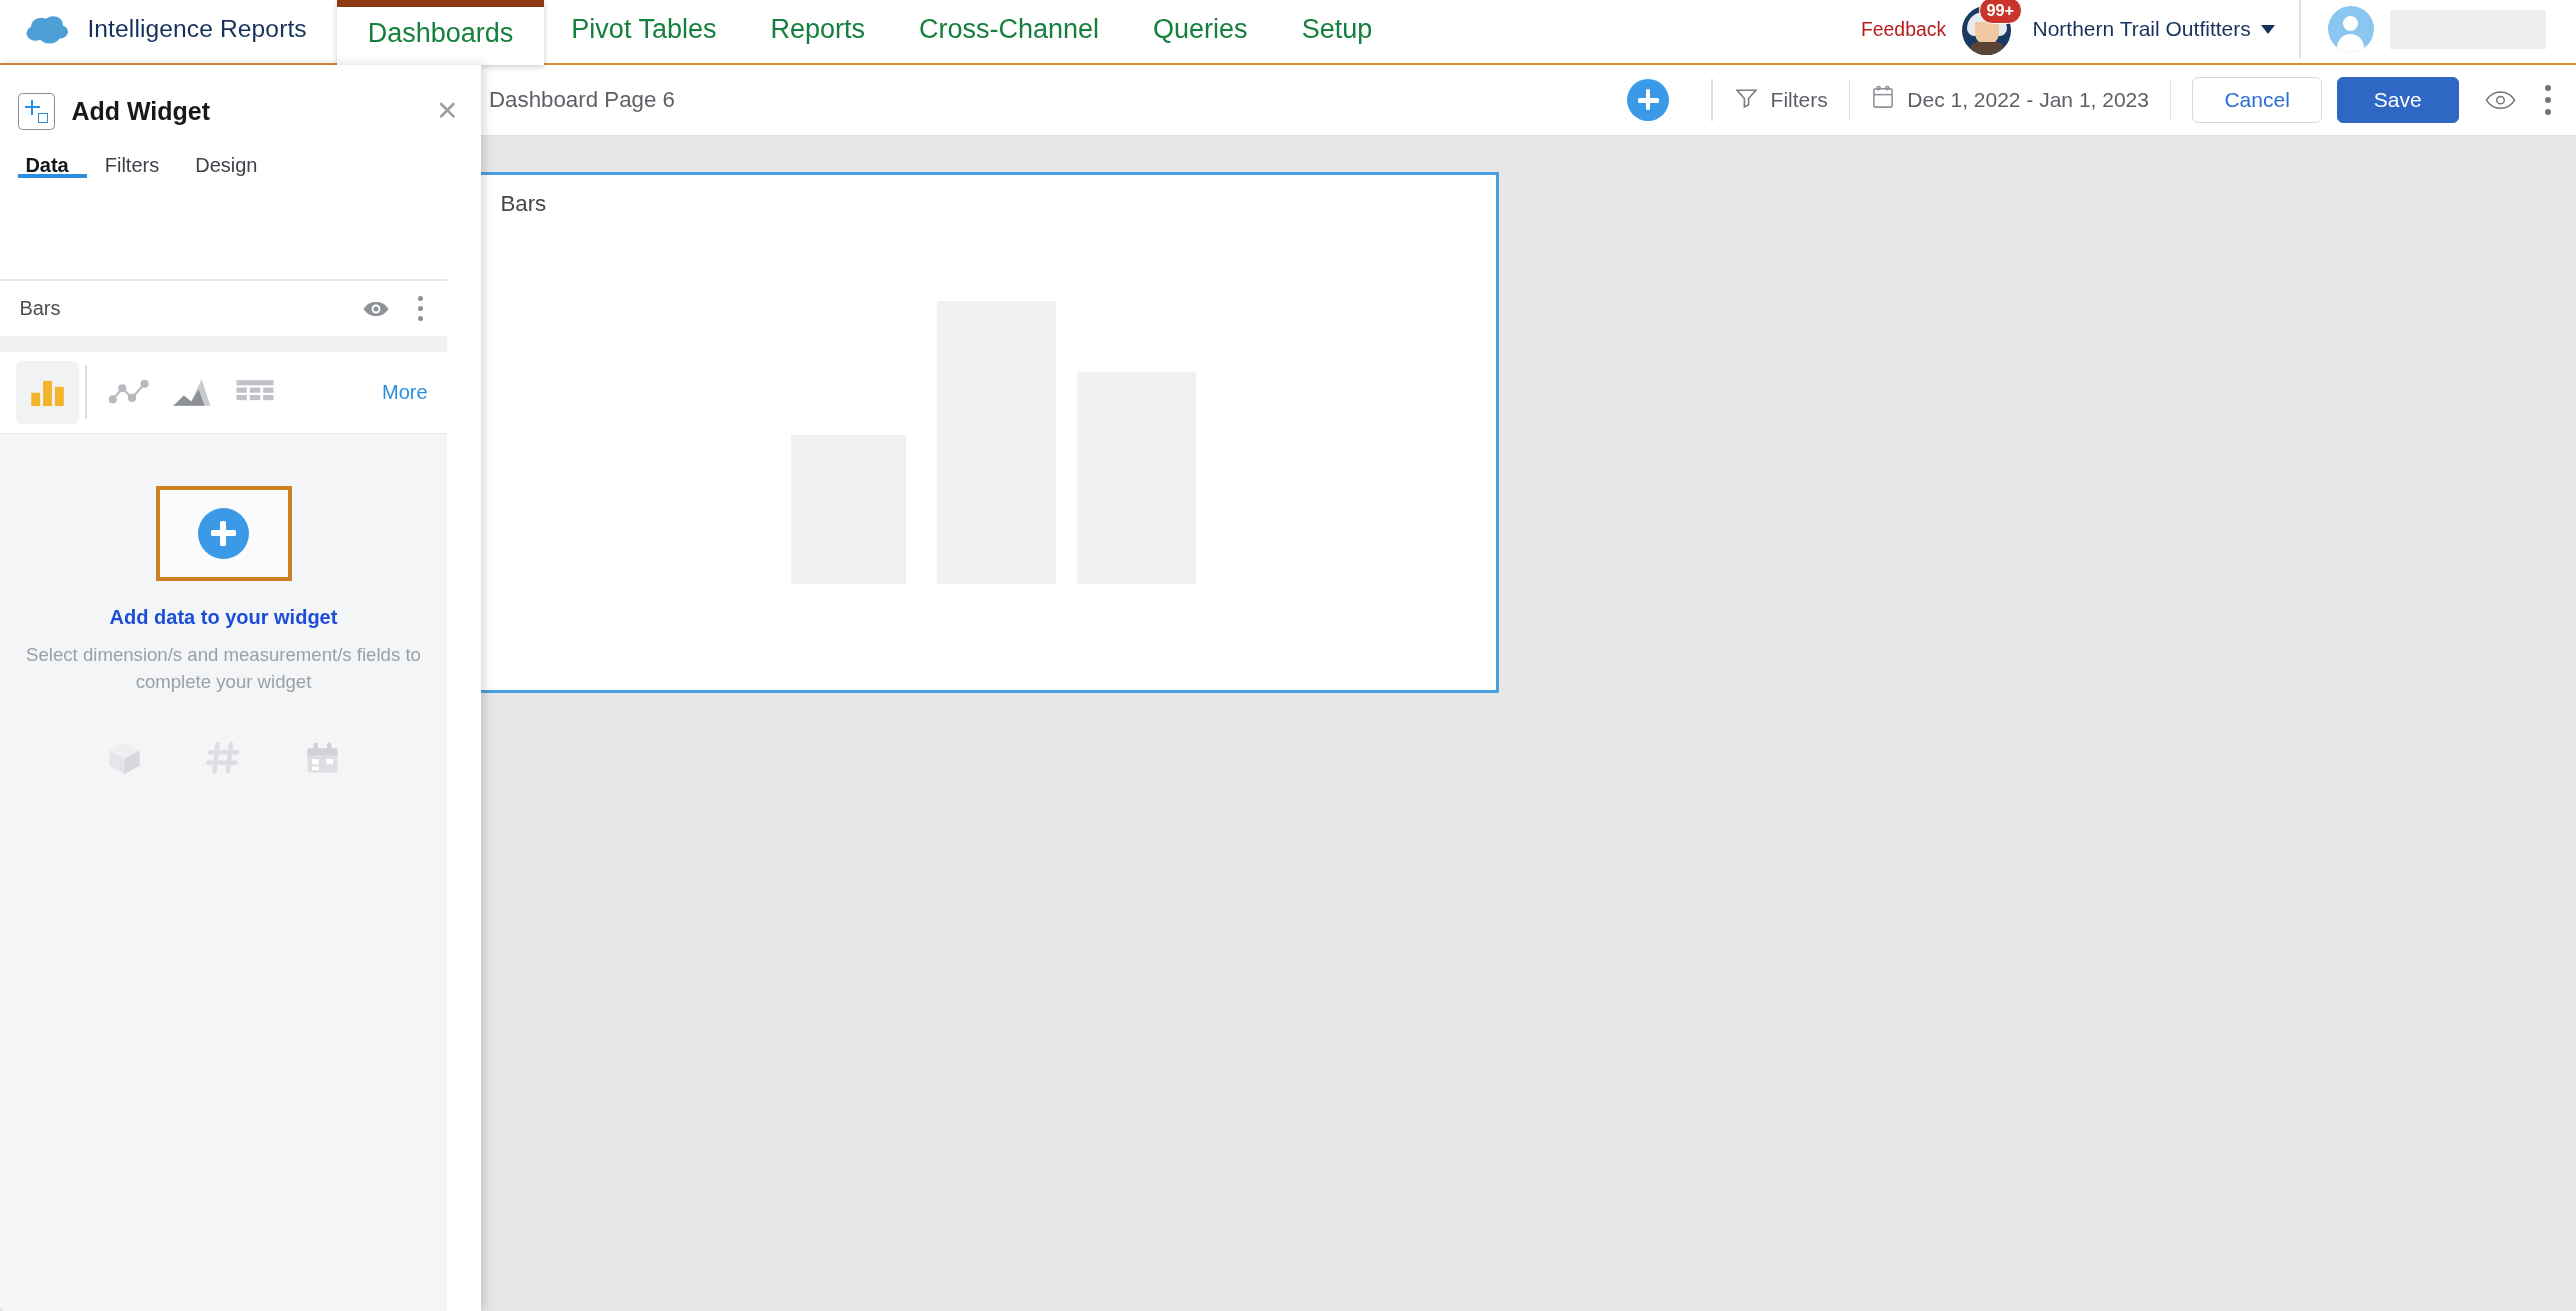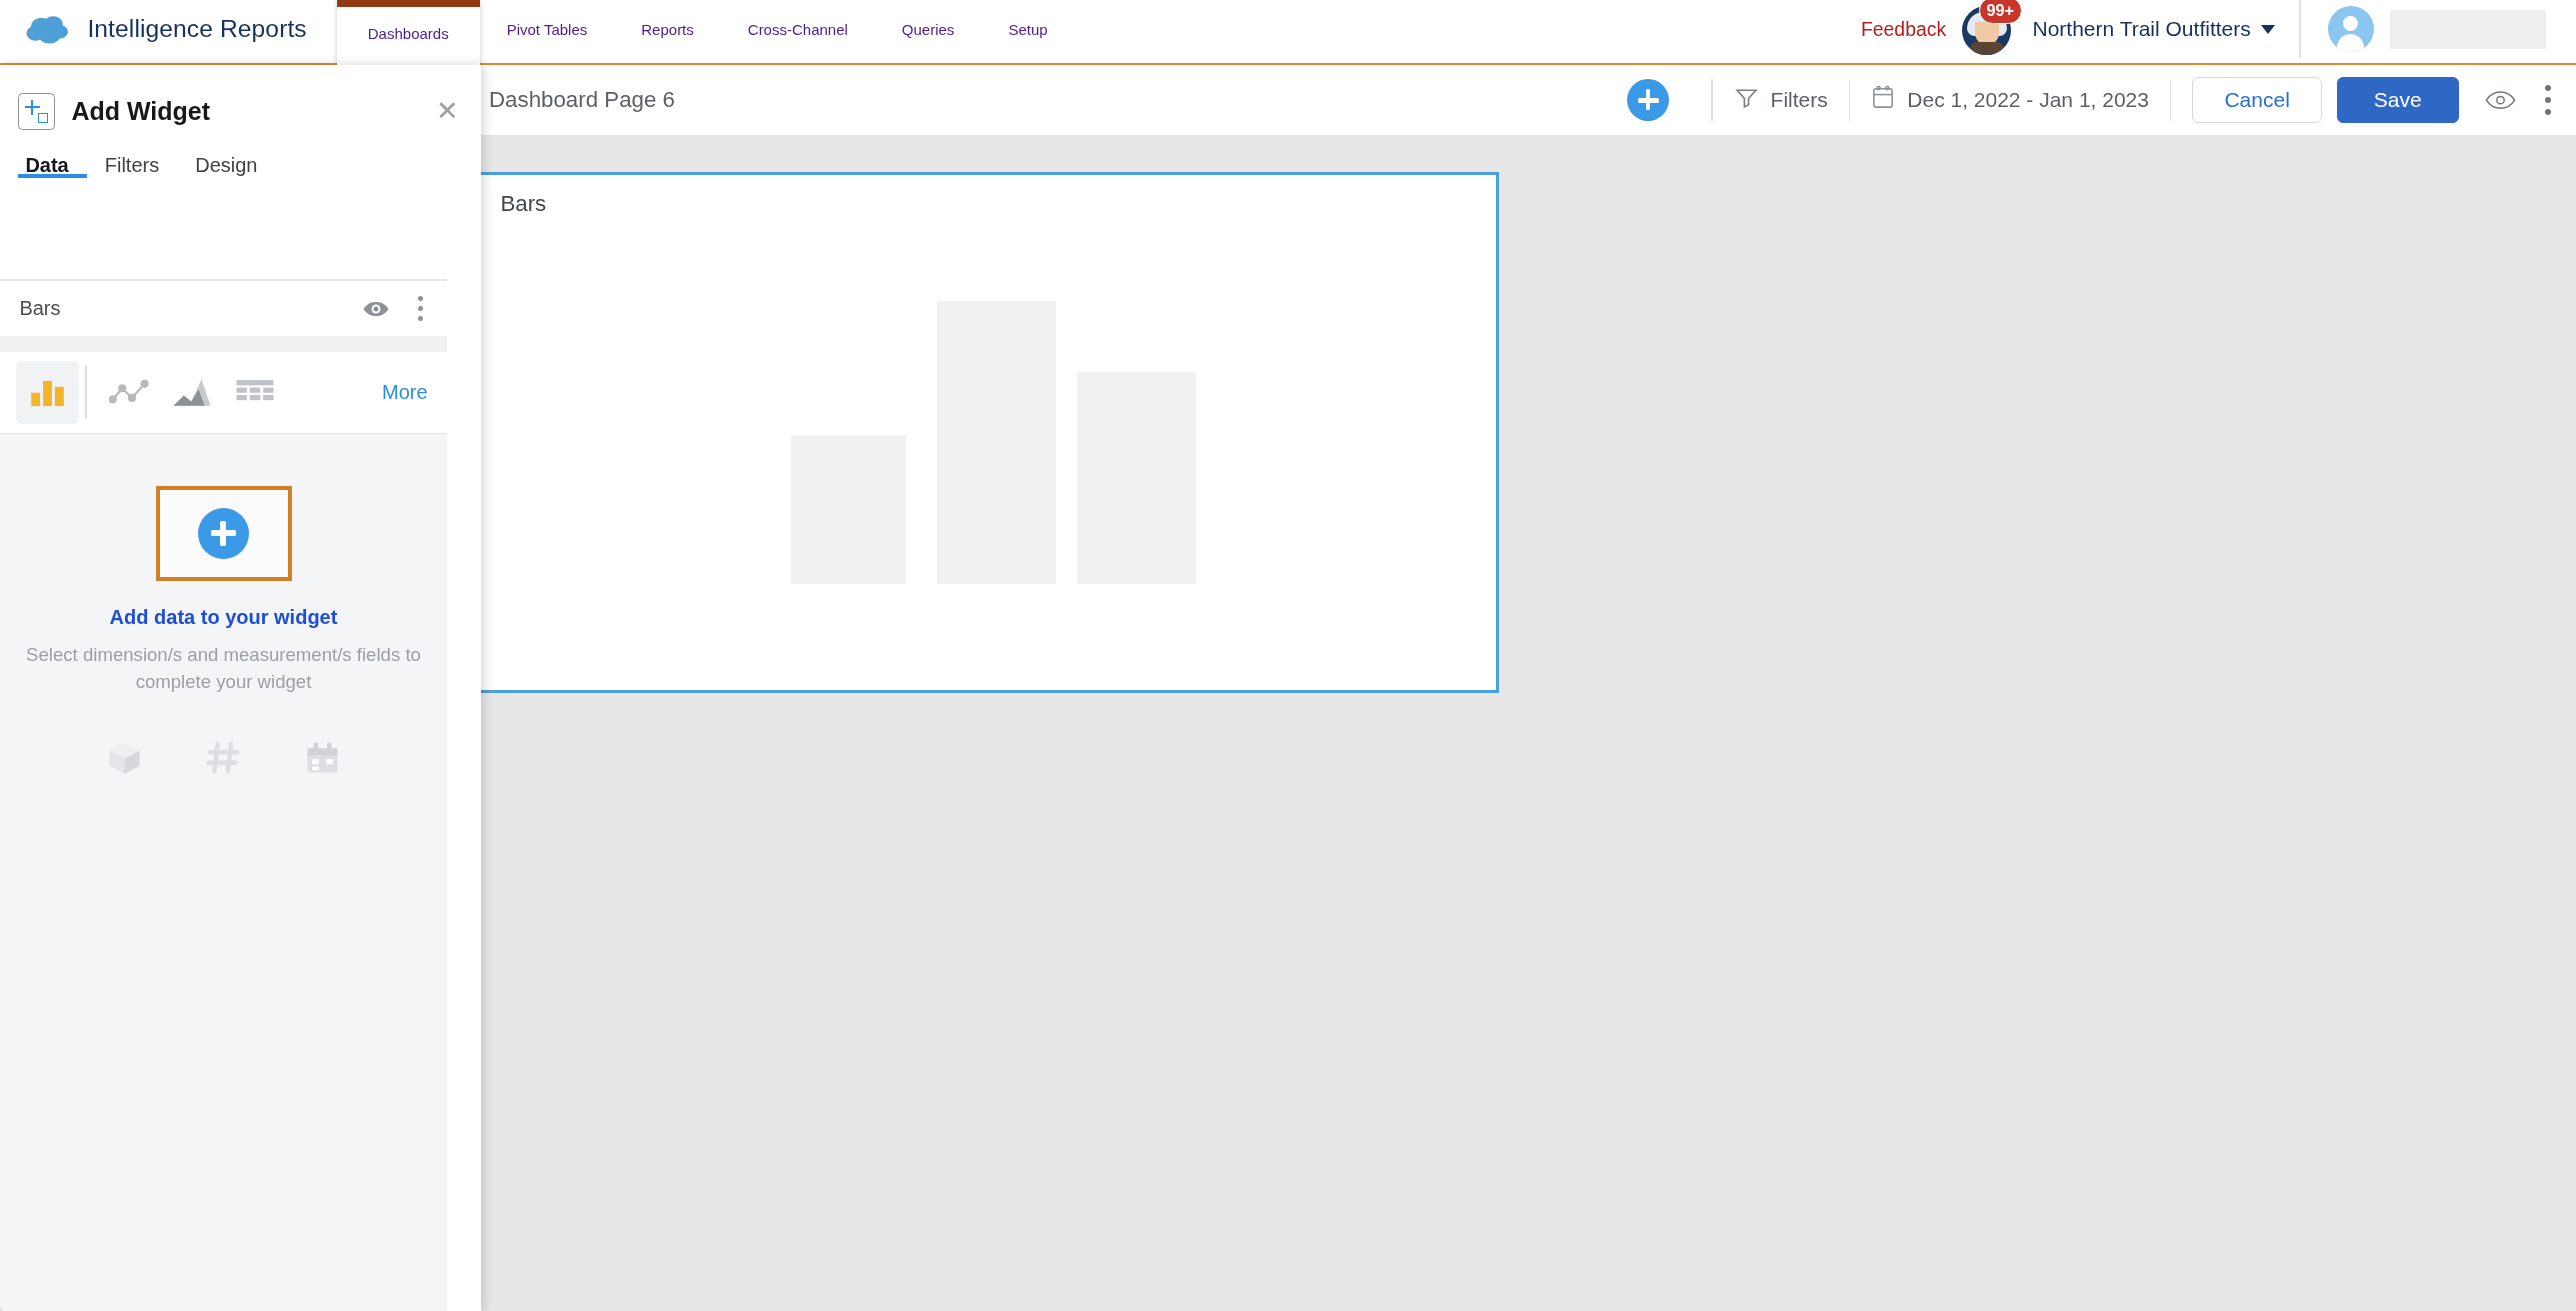--- a/index.html
+++ b/index.html
@@ -24,21 +24,21 @@
     display: flex; align-items: center; gap: 16.4px;
     padding-left: 25px; padding-right: 30px; height: 58px; justify-content: space-between;
   }
   .cloud-logo { width: 46px; height: 33px; position: relative; }
   .nav-title {
     font-size: 24.6px; color: #16315c; letter-spacing: 0.1px; white-space: nowrap;
   }
   .navtabs { display: flex; align-items: stretch; height: 65px; }
   .navtab {
     position: relative; display: flex; align-items: center; justify-content: center;
-    padding: 0 27px; font-size: 15px; color: #4c1d95; white-space: nowrap;
+    padding: 0 27px; font-size: 27px; color: #15803d; white-space: nowrap;
     height: 58px; cursor: pointer;
   }
   .navtab.active {
     background: #ffffff; height: 65px; box-shadow: 0 1.5px 5.2px rgba(0,0,0,0.20);
     z-index: 4; padding: 0 31px;
   }
   .navtab.active::before {
     content: ""; position: absolute; left: 0; top: 0; width: 100%; height: 6.7px;
     background: #8f3a12;
   }

